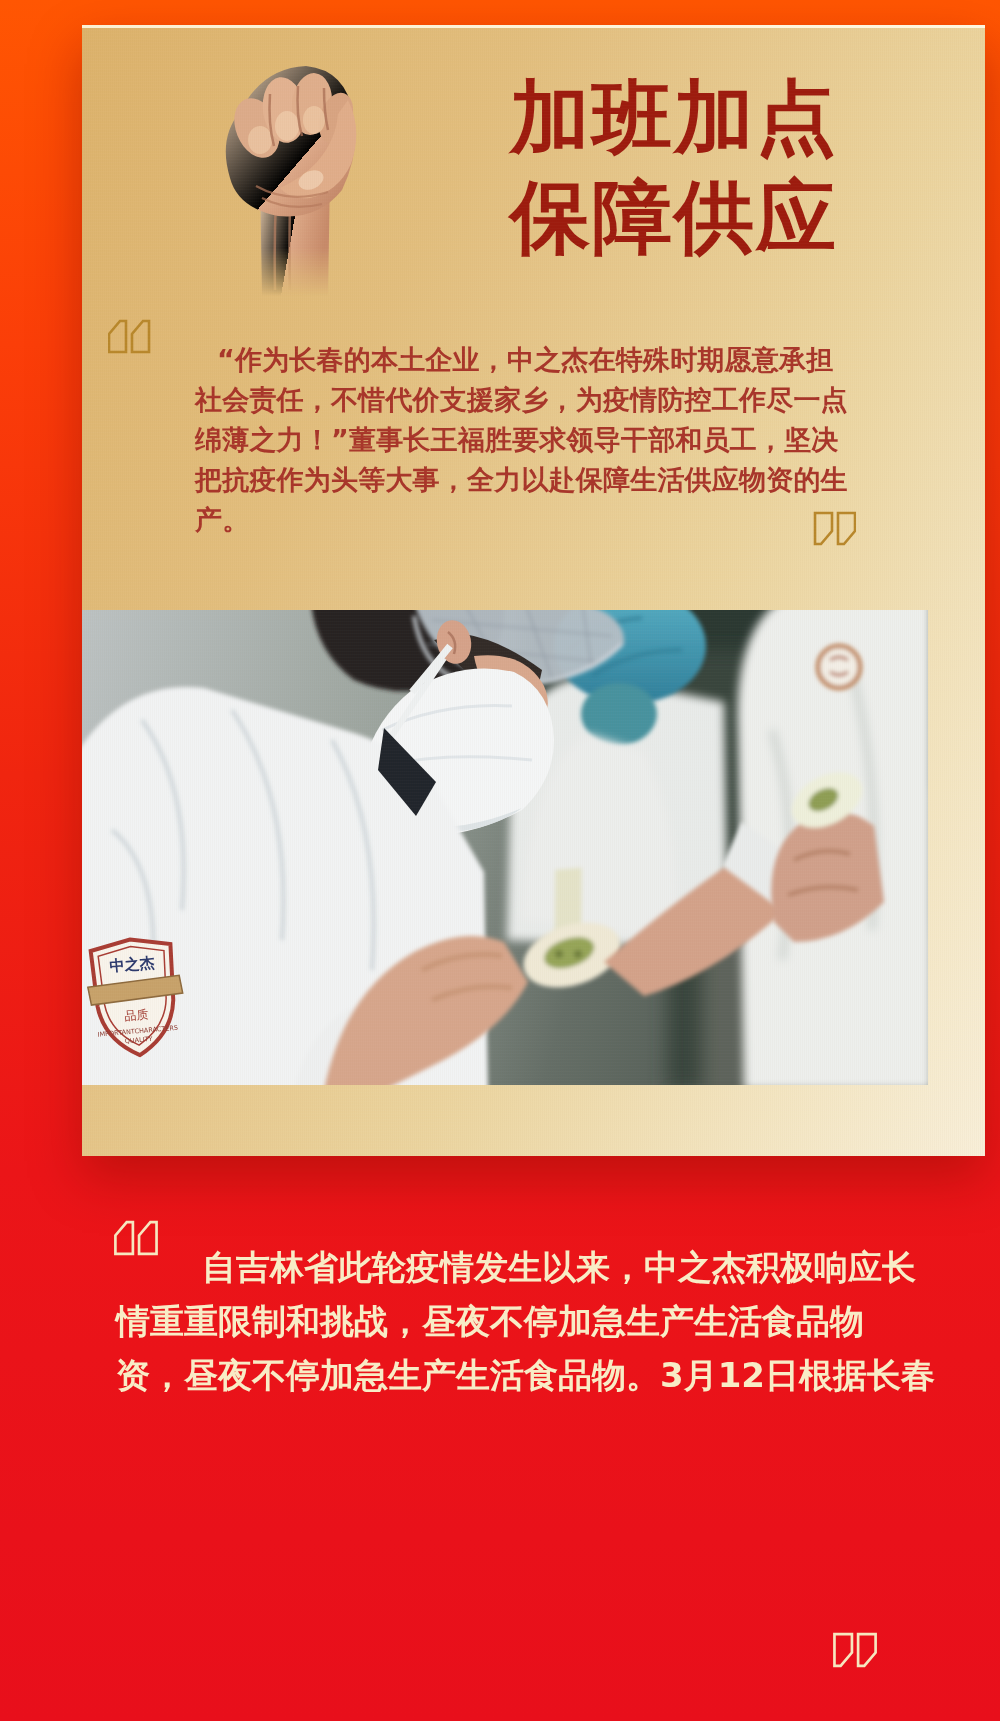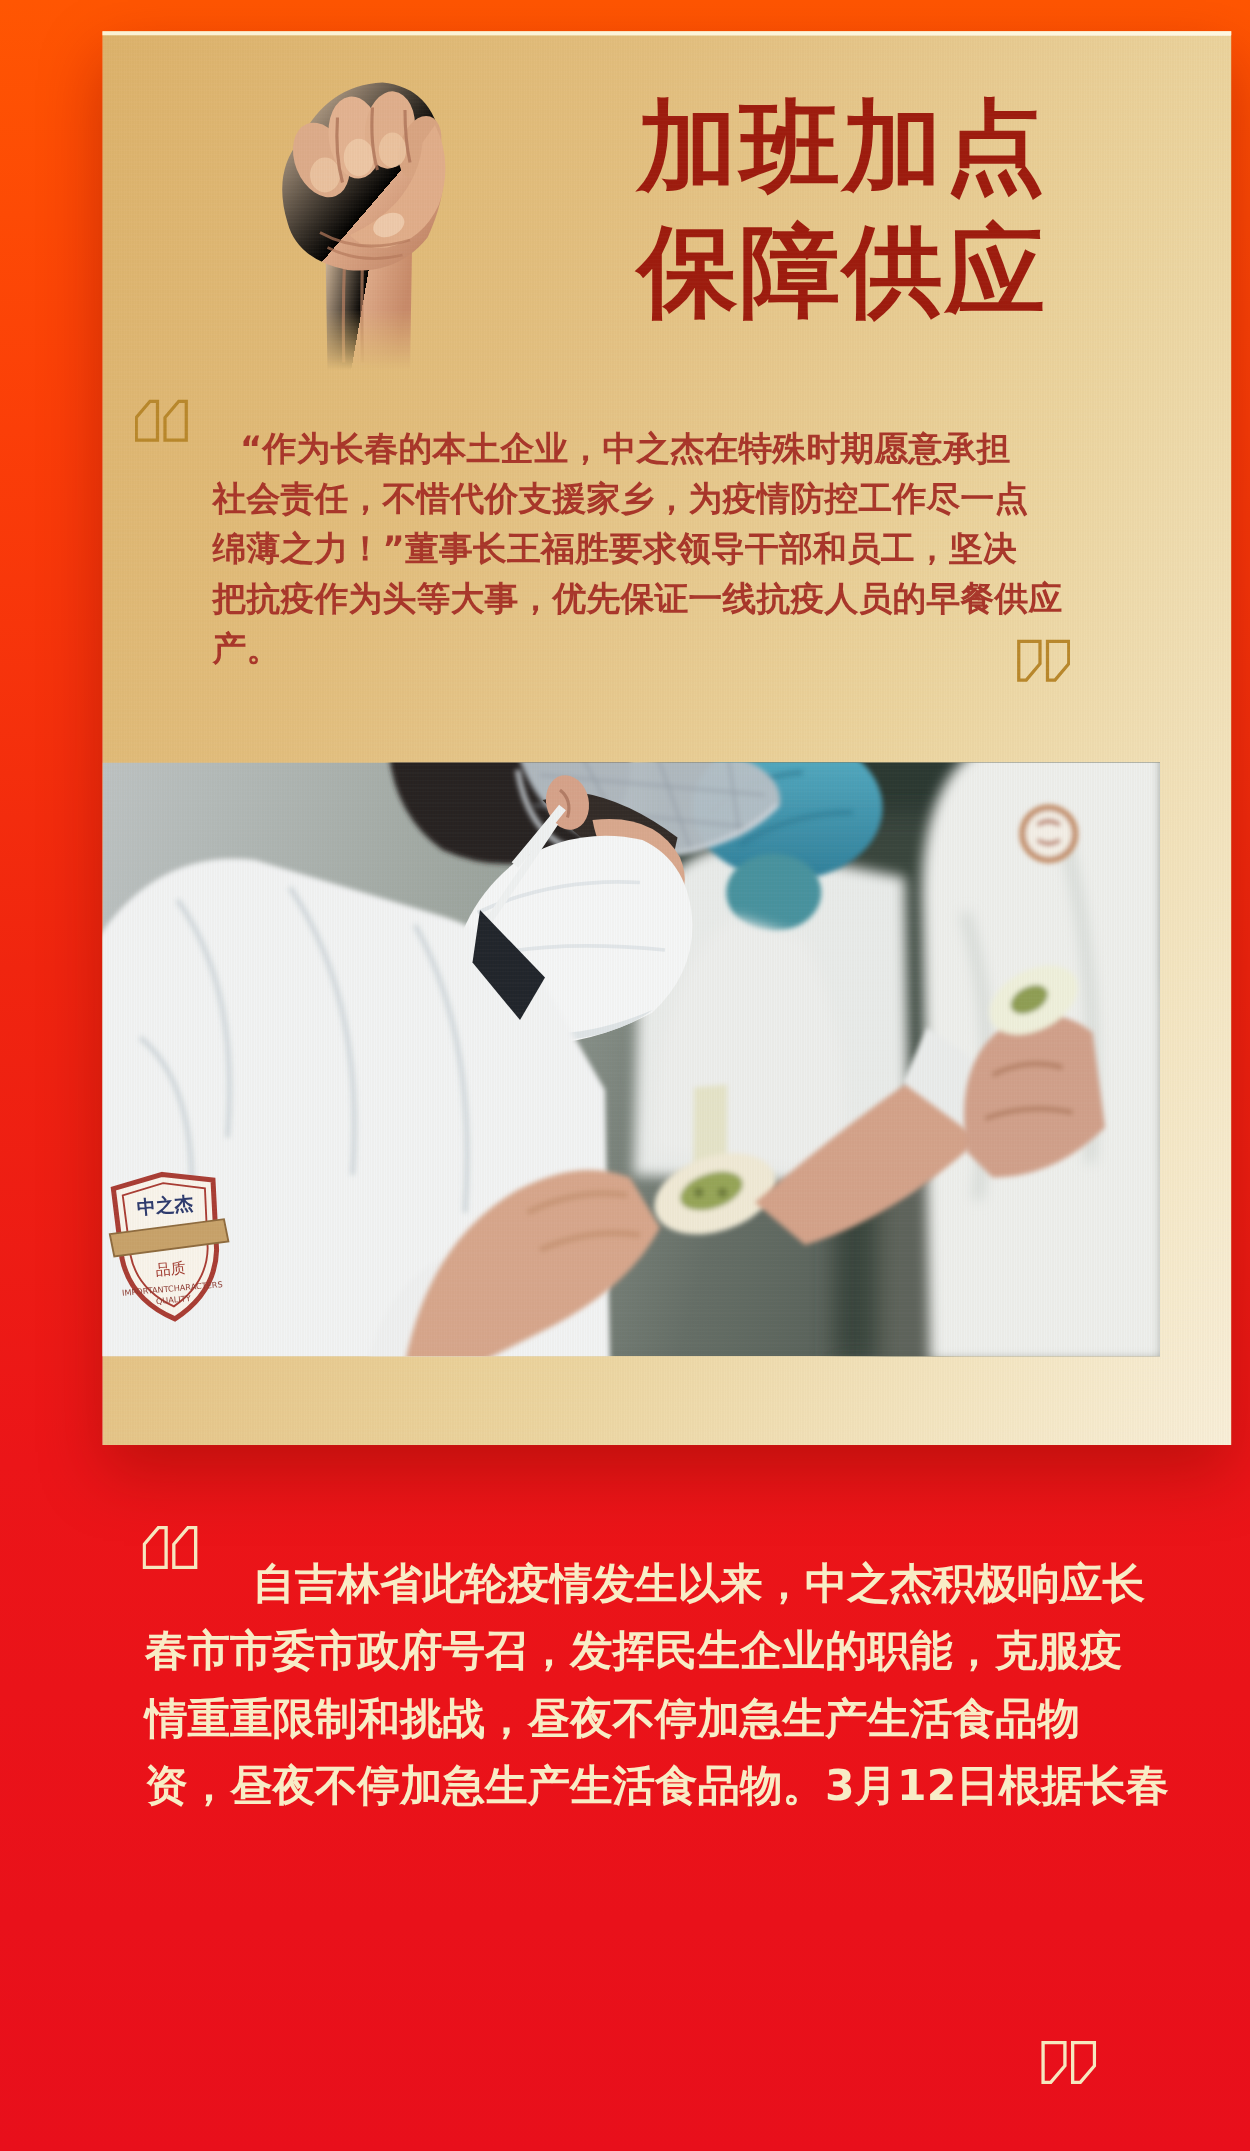--- a/index.html
+++ b/index.html
@@ -23,21 +23,21 @@
   .fist{position:absolute;left:128px;top:0px;width:152px;height:268px;}
   .title{
     position:absolute;left:428px;top:40px;width:410px;
     color:#9D1B0E;font-size:80px;line-height:100px;font-weight:900;
     letter-spacing:2px;white-space:nowrap;
   }
   .q-icon{position:absolute;}
   .q-top-open{left:26px;top:291px;}
   .q-top-close{left:730px;top:483px;transform:rotate(180deg);}
   .quote{
-    position:absolute;left:88px;top:312px;width:680px;
+    position:absolute;left:113px;top:312px;width:680px;
     color:#A8352A;font-size:27px;line-height:40px;font-weight:700;
     letter-spacing:.2px;white-space:nowrap;
   }
   .quote .ln:first-child{padding-left:22px;}
   .photo{position:absolute;left:0;top:582px;width:846px;height:475px;display:block;}
   .bq-open{left:114px;top:1220px;}
   .bq-close{left:831px;top:1632px;transform:rotate(180deg);}
   .bottom-quote{
     position:absolute;left:116px;top:1240px;width:800px;
     color:#F8ECC6;font-size:34px;line-height:54px;font-weight:700;
@@ -101,21 +101,21 @@
 
     <svg class="q-icon q-top-open" width="44" height="35" viewBox="0 0 44 35" aria-hidden="true">
       <path d="M12 2 L18 2 L18 33 L1 33 L1 15 Z" fill="none" stroke="#B8872B" stroke-width="2.6"></path>
       <path d="M35 2 L41 2 L41 33 L24 33 L24 15 Z" fill="none" stroke="#B8872B" stroke-width="2.6"></path>
     </svg>
 
     <div class="quote">
       <div class="ln">“作为长春的本土企业，中之杰在特殊时期愿意承担</div>
       <div class="ln">社会责任，不惜代价支援家乡，为疫情防控工作尽一点</div>
       <div class="ln">绵薄之力！”董事长王福胜要求领导干部和员工，坚决</div>
-      <div class="ln">把抗疫作为头等大事，优先保证一线抗疫人员的早餐供应</div>
+      <div class="ln">把抗疫作为头等大事，全力以赴保障生活供应物资的生</div>
       <div class="ln">产。</div>
     </div>
 
     <svg class="q-icon q-top-close" width="44" height="35" viewBox="0 0 44 35" aria-hidden="true">
       <path d="M12 2 L18 2 L18 33 L1 33 L1 15 Z" fill="none" stroke="#B8872B" stroke-width="2.6"></path>
       <path d="M35 2 L41 2 L41 33 L24 33 L24 15 Z" fill="none" stroke="#B8872B" stroke-width="2.6"></path>
     </svg>
 
     <svg class="photo" viewBox="0 0 846 475" preserveAspectRatio="none" aria-hidden="true">
       <defs>
@@ -212,21 +212,20 @@
     </svg>
   </div>
 
   <svg class="q-icon bq-open" width="46" height="36" viewBox="0 0 44 35" aria-hidden="true">
     <path d="M12 2 L18 2 L18 33 L1 33 L1 15 Z" fill="none" stroke="#F6E7BF" stroke-width="2.6"></path>
     <path d="M35 2 L41 2 L41 33 L24 33 L24 15 Z" fill="none" stroke="#F6E7BF" stroke-width="2.6"></path>
   </svg>
 
   <div class="bottom-quote">
     <div class="ln">自吉林省此轮疫情发生以来，中之杰积极响应长</div>
-    <div class="ln">春市市委市政府号召，发挥民生企业的职能，克服疫</div>
     <div class="ln">情重重限制和挑战，昼夜不停加急生产生活食品物</div>
     <div class="ln">资，昼夜不停加急生产生活食品物。3月12日根据长春</div>
   </div>
 
   <svg class="q-icon bq-close" width="46" height="36" viewBox="0 0 44 35" aria-hidden="true">
     <path d="M12 2 L18 2 L18 33 L1 33 L1 15 Z" fill="none" stroke="#F6E7BF" stroke-width="2.6"></path>
     <path d="M35 2 L41 2 L41 33 L24 33 L24 15 Z" fill="none" stroke="#F6E7BF" stroke-width="2.6"></path>
   </svg>
 
 </div>

